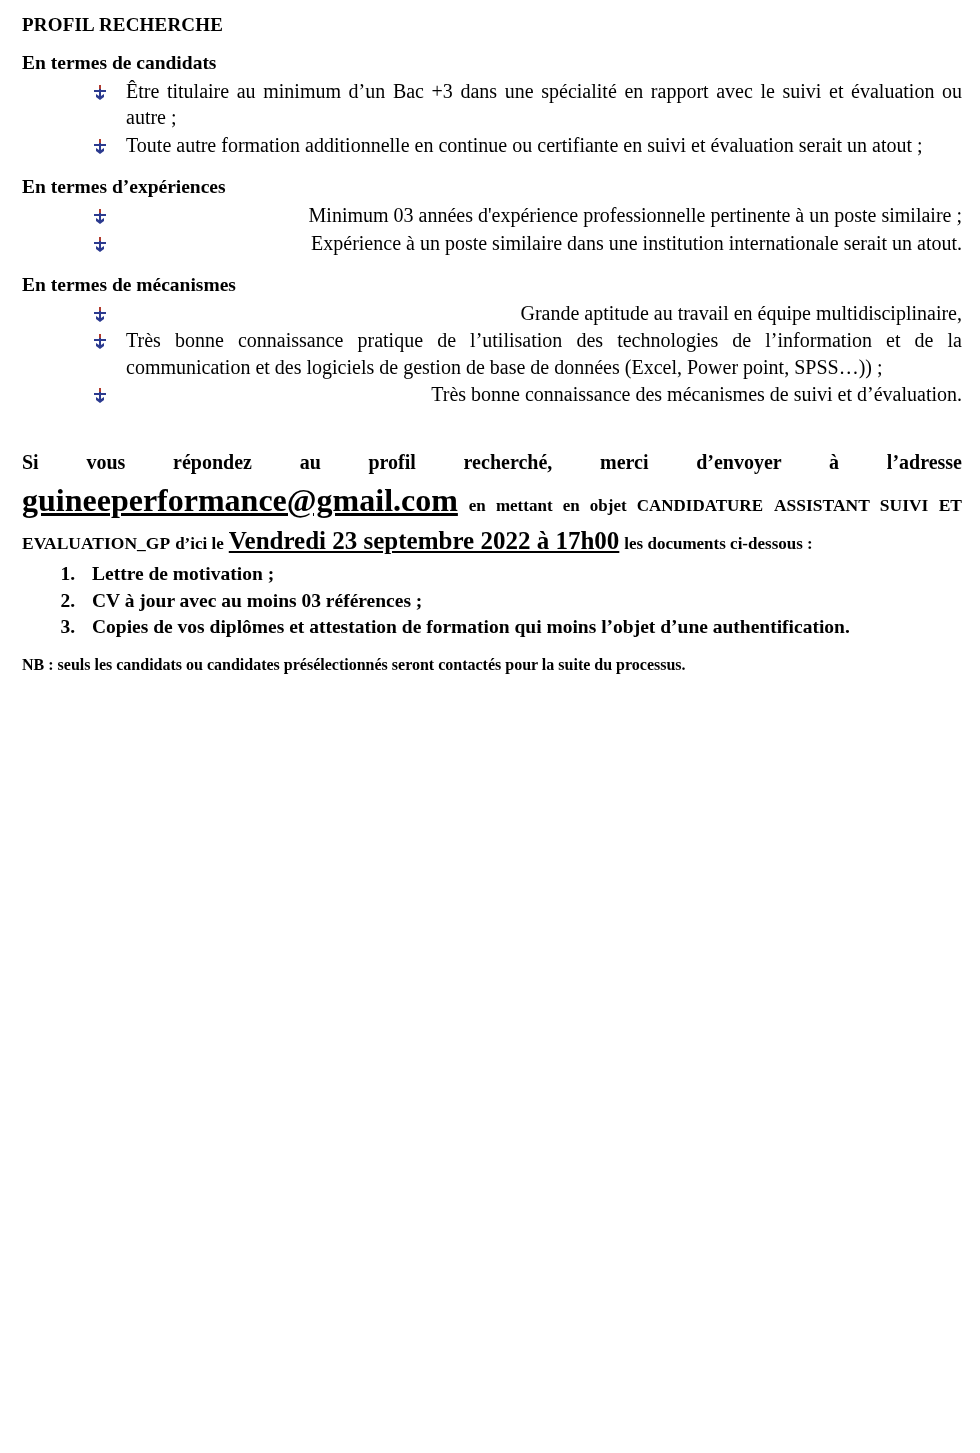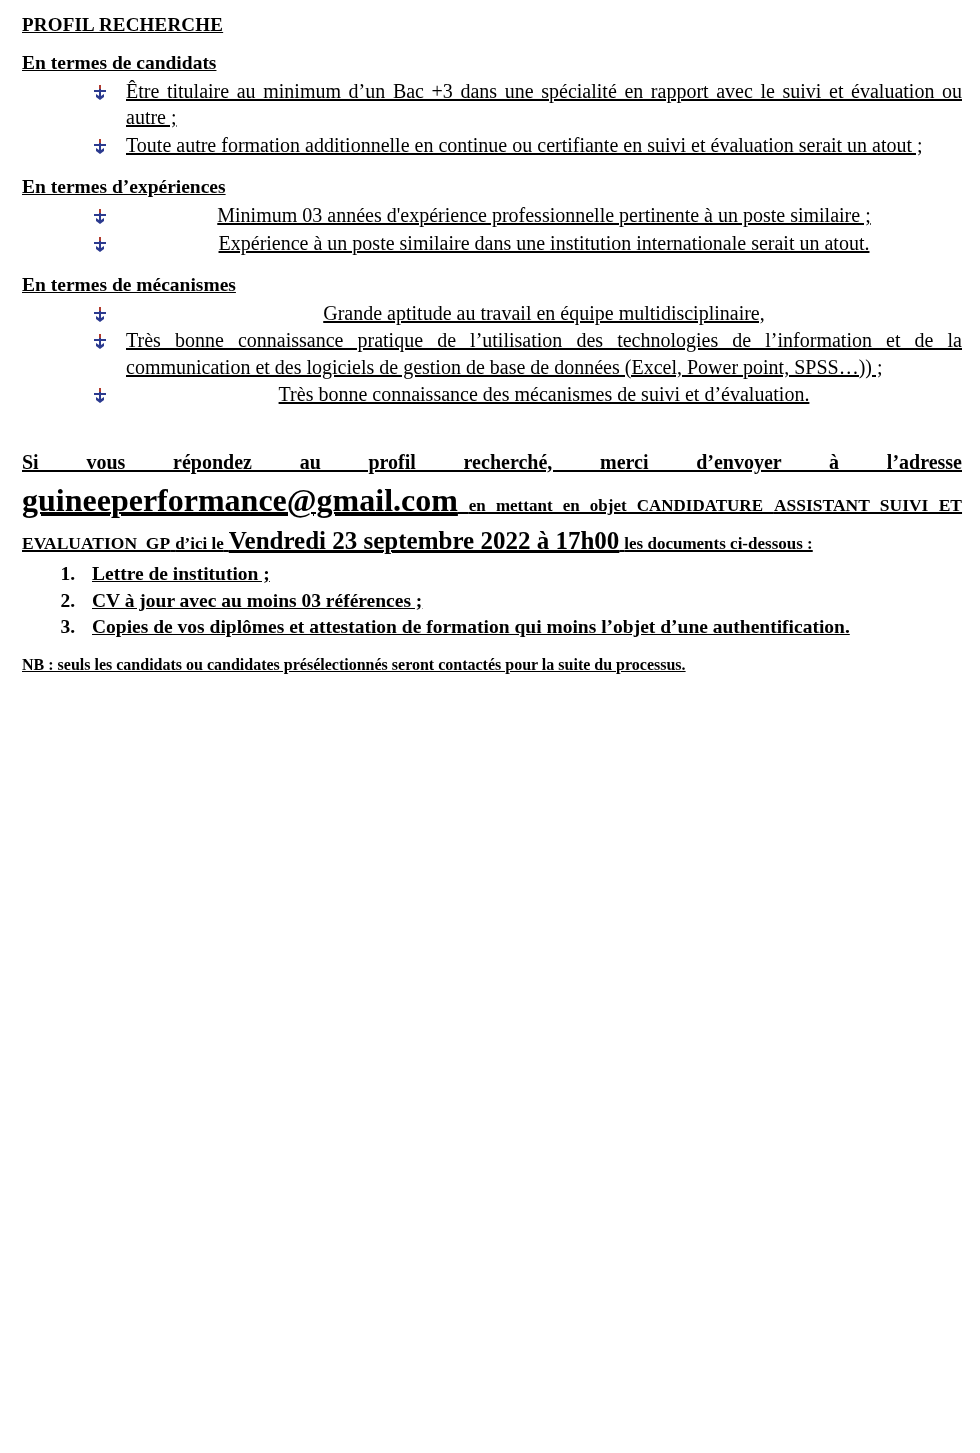--- a/index.html
+++ b/index.html
@@ -12,21 +12,20 @@
     min-height: 1453px;
     font-family: "Liberation Serif", serif;
     color: #000000;
   }
   .page {
     width: 980px;
     min-height: 1453px;
     box-sizing: border-box;
     padding: 14px 18px 0 22px;
     position: relative;
-    text-decoration: underline;
   }
   .doc-title {
     font-weight: bold;
     font-size: 19px;
     letter-spacing: 0.2px;
     margin: 0 0 16px 0;
   }
   .section-head {
     font-weight: bold;
     font-size: 19.5px;
@@ -47,21 +46,21 @@
   }
   .bullet-list li .bullet-icon {
     position: absolute;
     left: 0;
     top: 4px;
     width: 16px;
     height: 17px;
     display: inline-block;
   }
   .bullet-list li.nojustify {
-    text-align: center;
+    text-align: right;
   }
   .para-block {
     margin-top: 40px;
     font-size: 20px;
     line-height: 1.45;
     text-align: justify;
   }
   .b {
     font-weight: bold;
   }
@@ -189,20 +188,20 @@
     <span class="b">Si vous répondez au profil recherché, merci d’envoyer à l’adresse</span>
     <span class="email">guineeperformance@gmail.com</span>
     <span class="mid">en mettant en objet CANDIDATURE</span>
     <span class="smallcapsish">ASSISTANT SUIVI ET EVALUATION_GP</span>
     <span class="mid">d’ici le</span>
     <span class="deadline">Vendredi 23 septembre 2022 à 17h00</span>
     <span class="mid">les documents ci-dessous :</span>
   </div>
 
   <ol class="docs">
-    <li>Lettre de institution ;</li>
+    <li>Lettre de motivation ;</li>
     <li>CV à jour avec au moins 03 références ;</li>
     <li>Copies de vos diplômes et attestation de formation qui moins l’objet d’une authentification.</li>
   </ol>
 
   <div class="nb">NB : seuls les candidats ou candidates présélectionnés seront contactés pour la suite du processus.</div>
 
 </div>
 
 </body></html>

